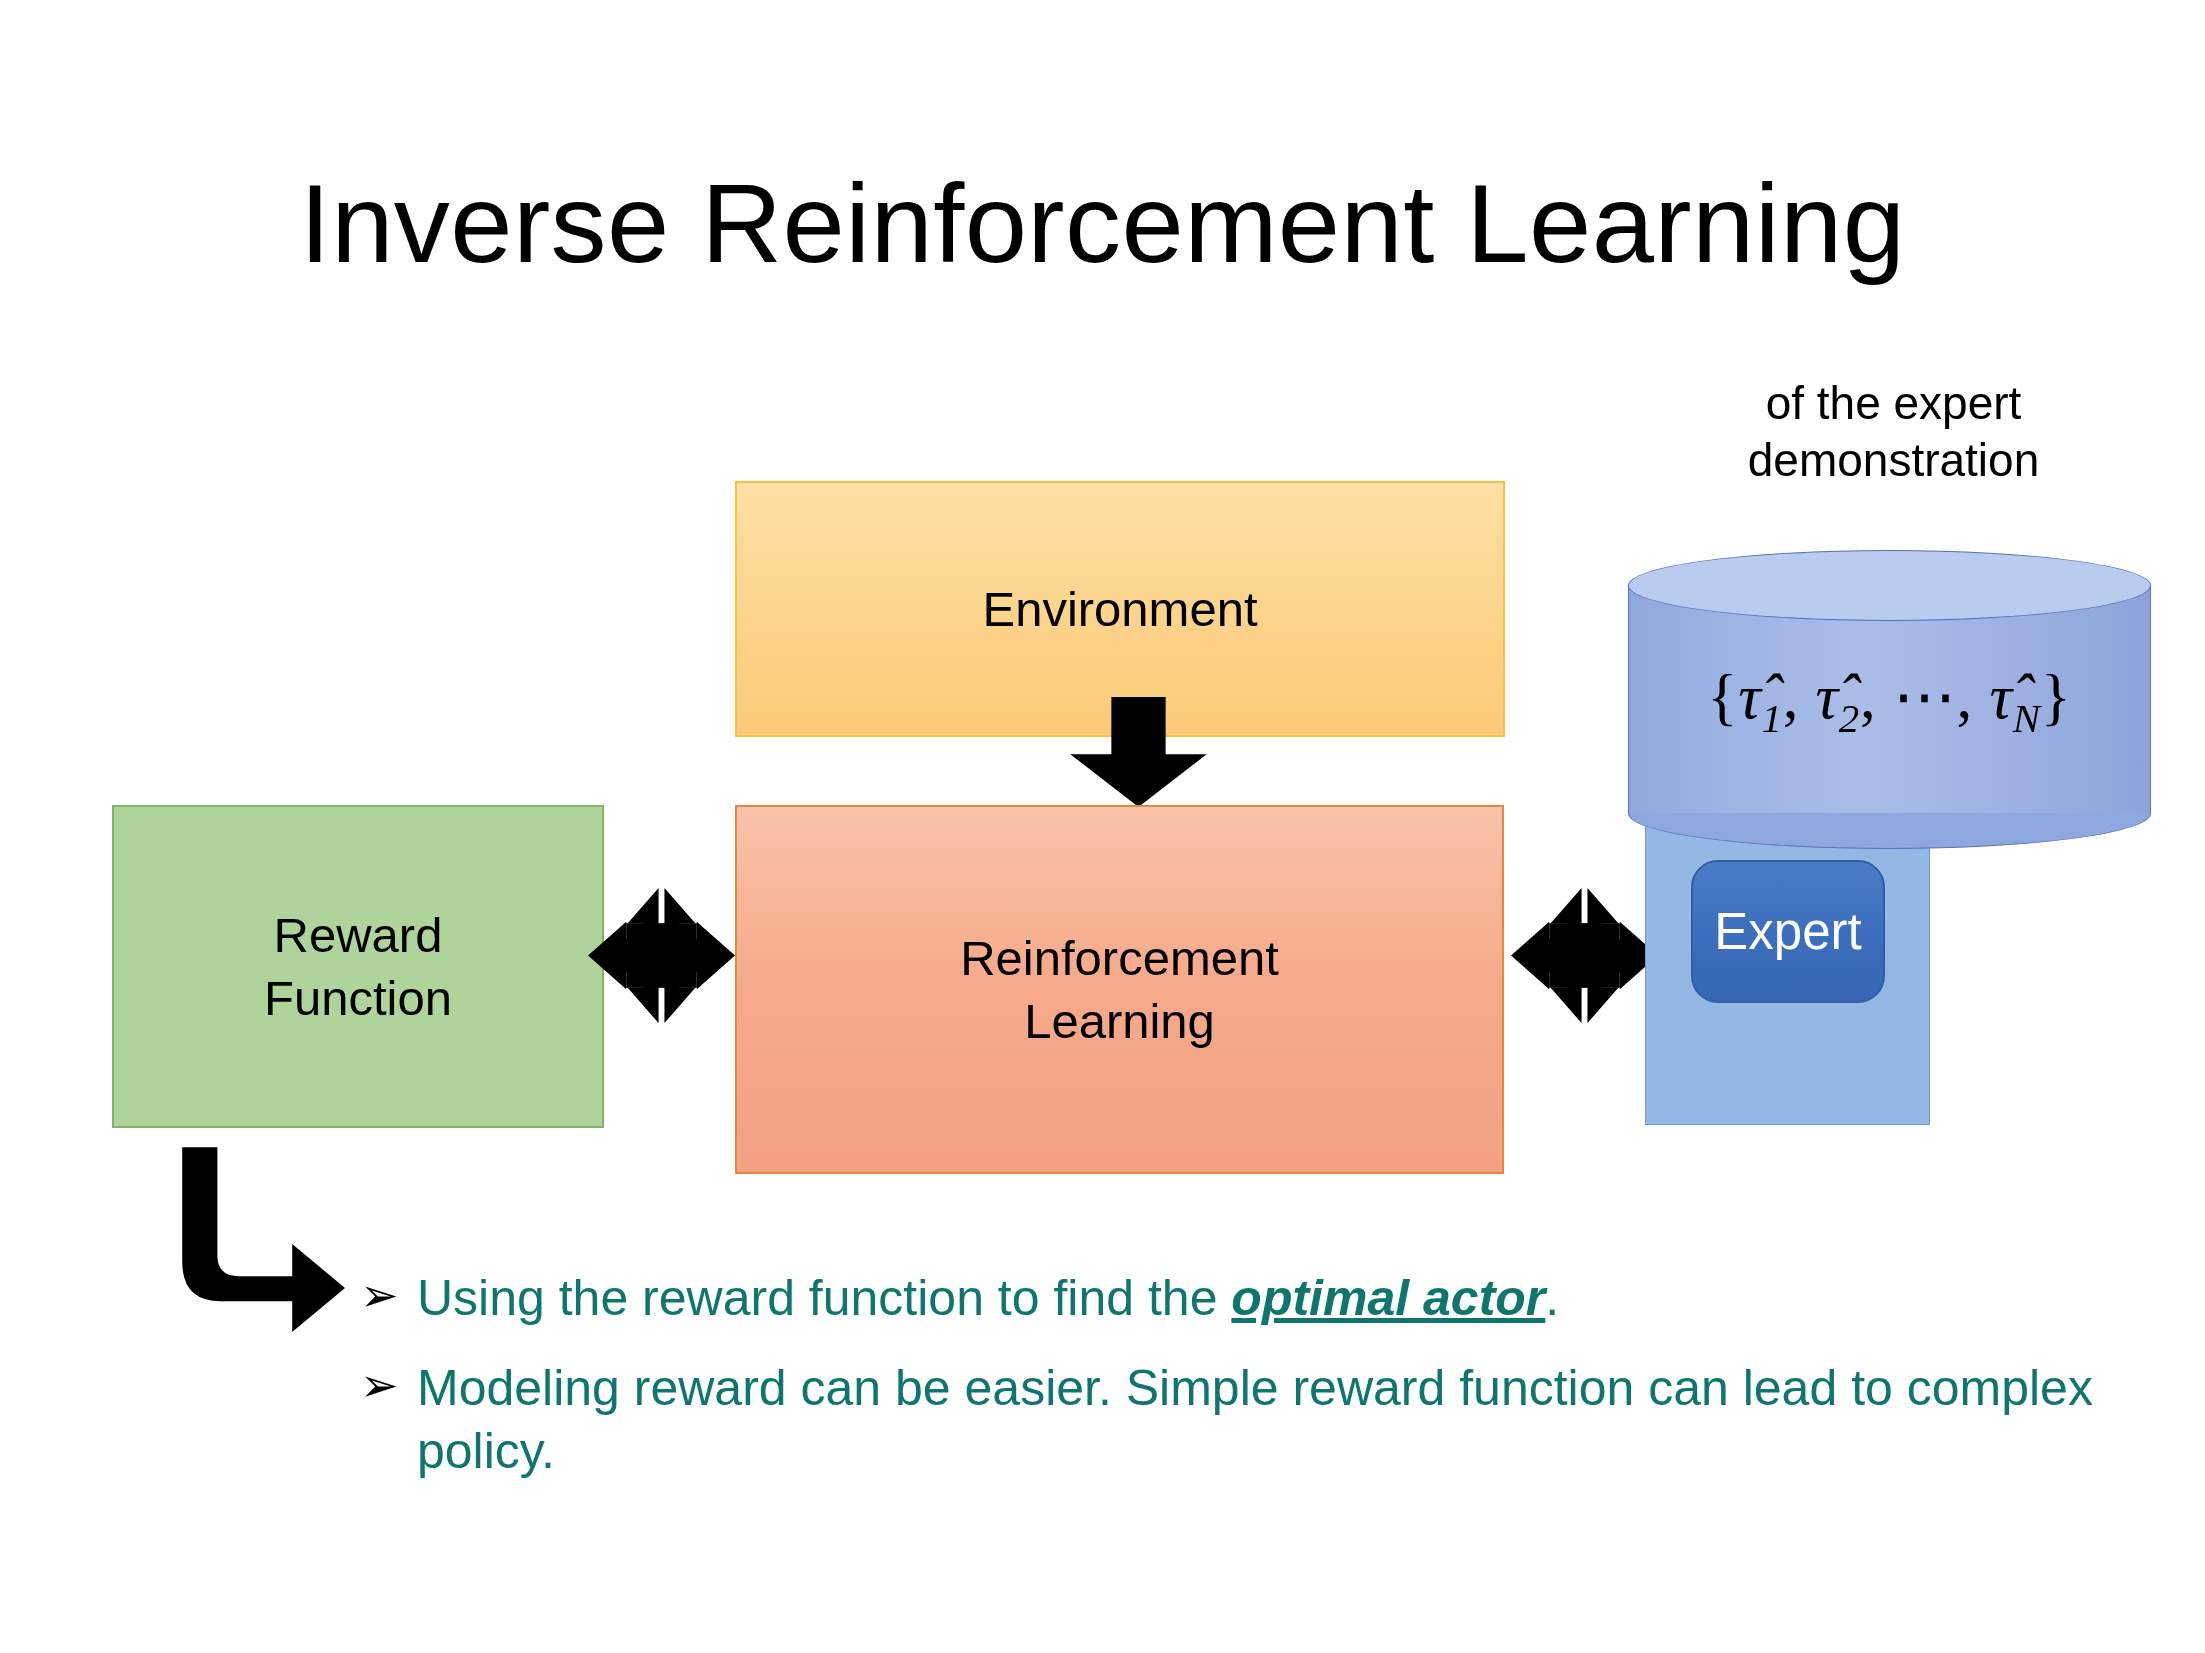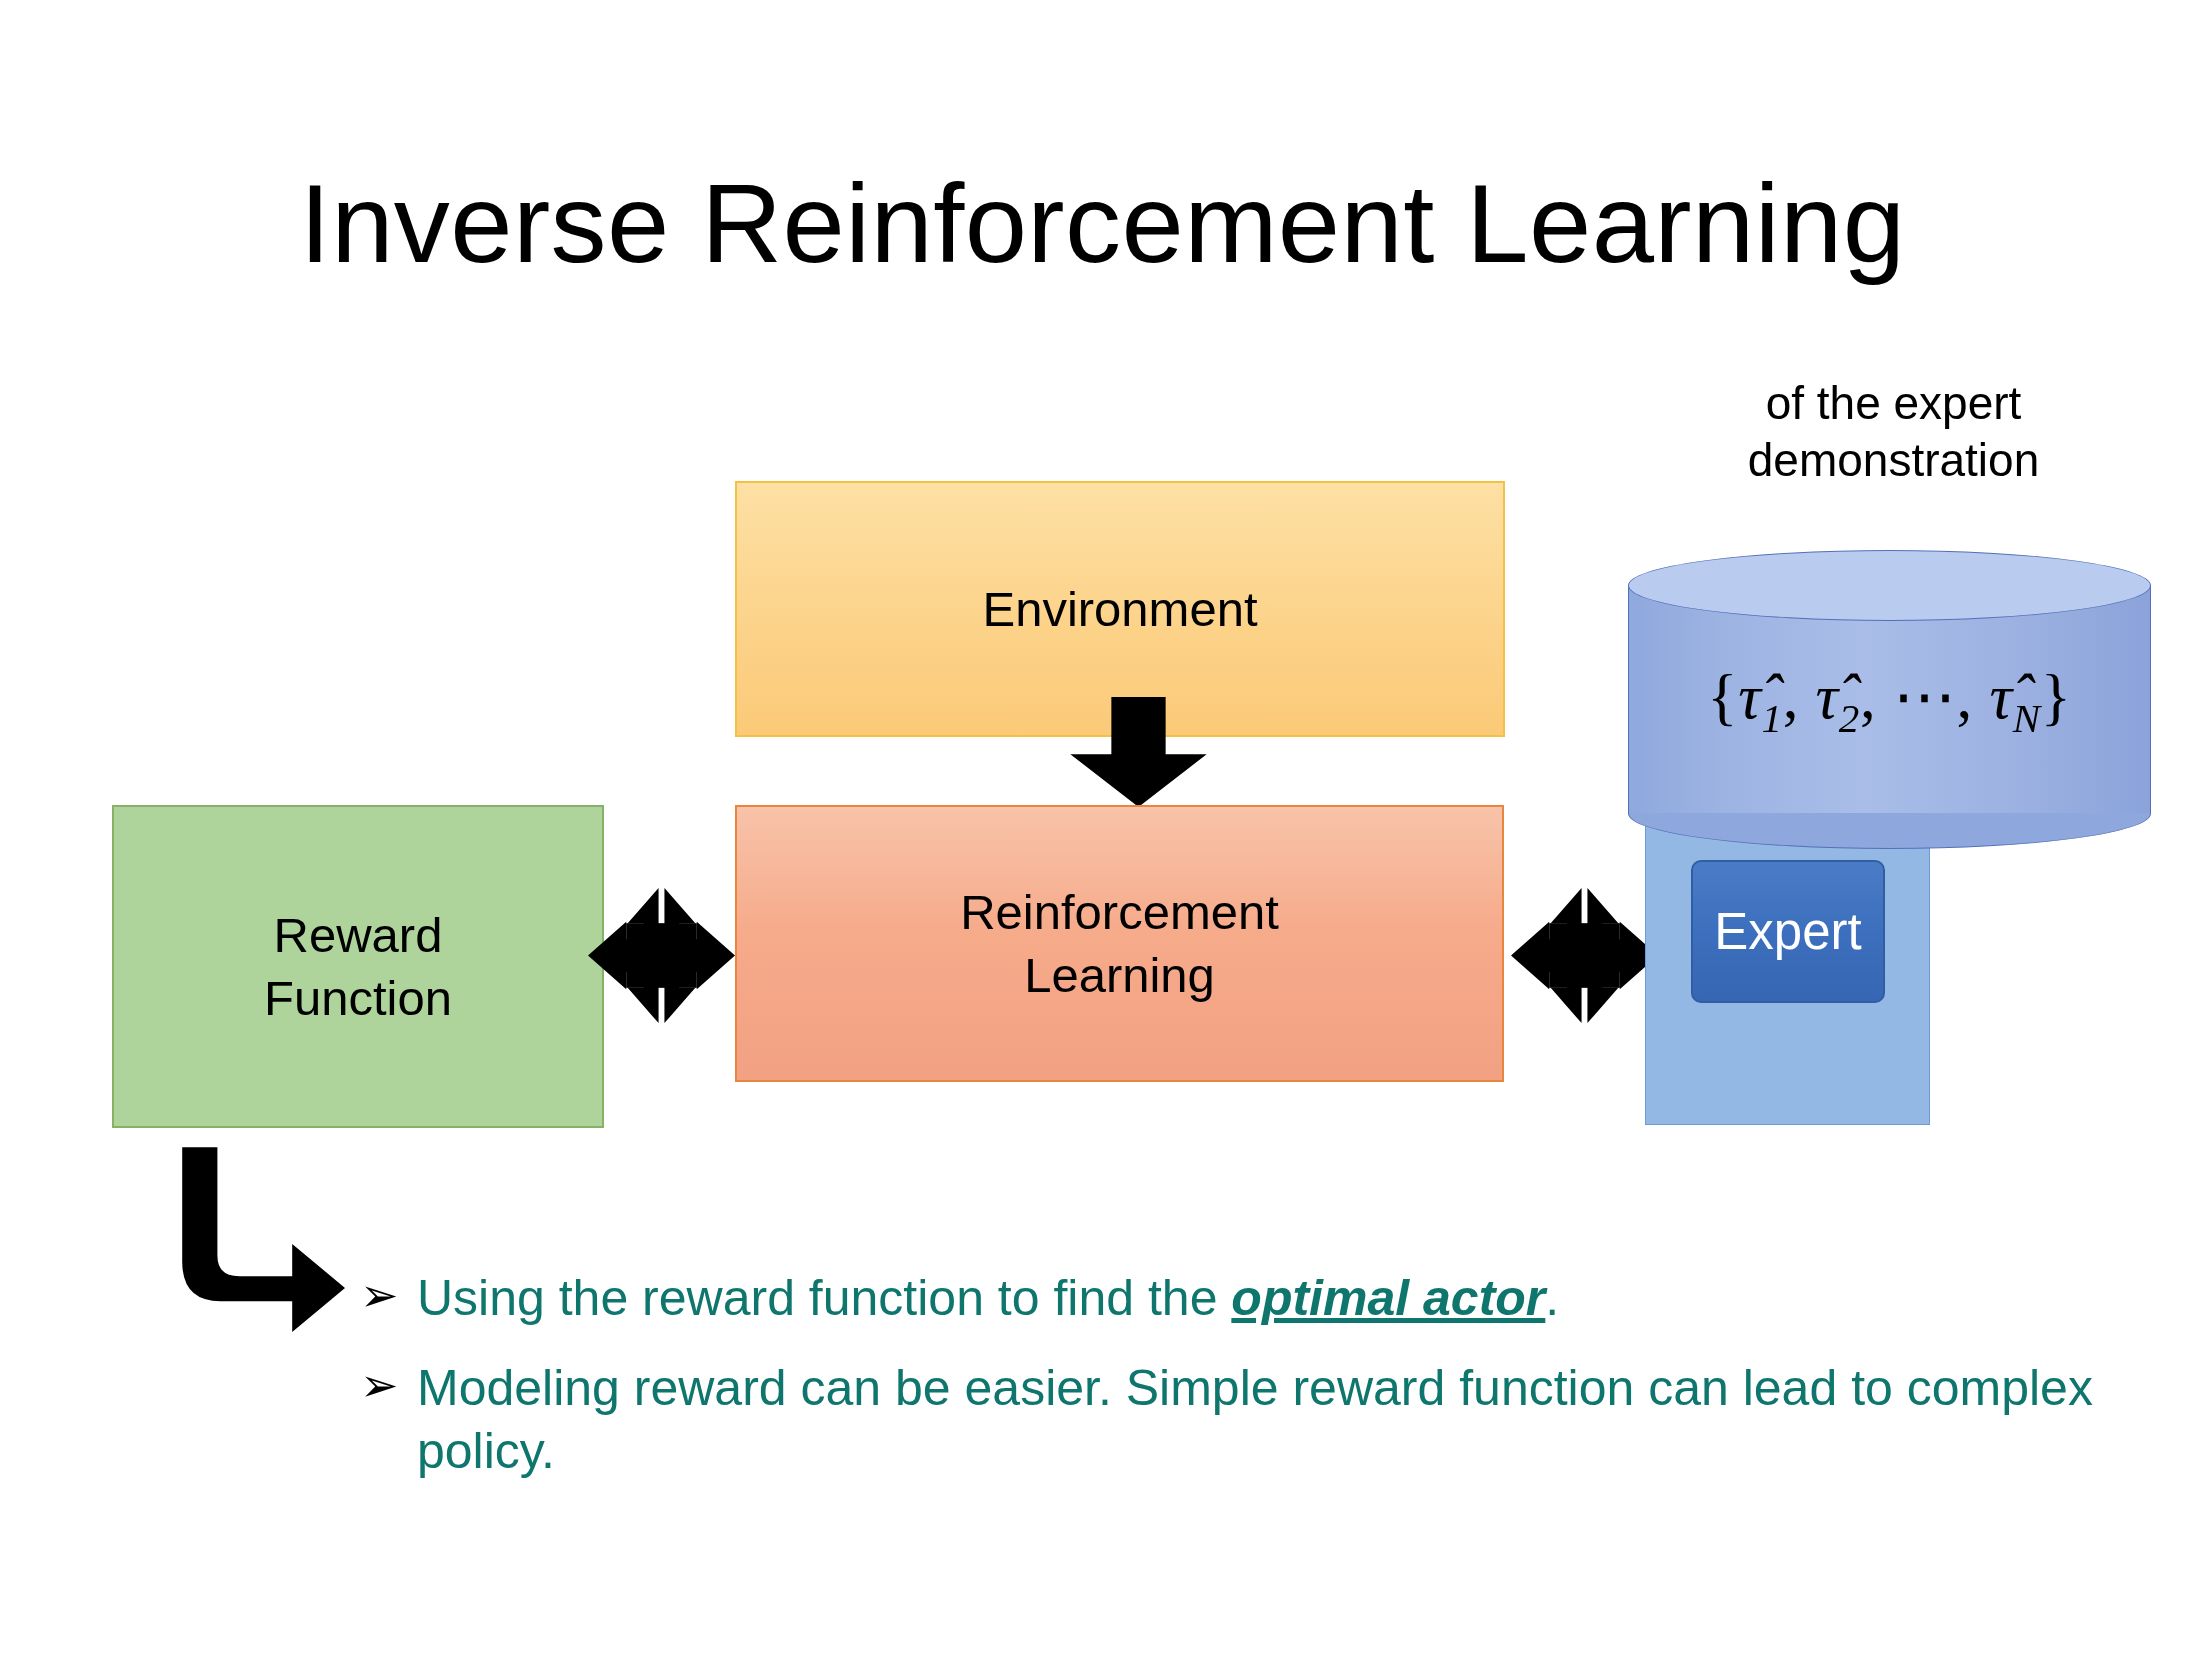--- a/index.html
+++ b/index.html
@@ -64,21 +64,21 @@
     height: 323px;
     background: #aed49c;
     border: 2.9px solid #86b267;
     font-size: 49px;
   }
 
   .box-rl {
     left: 735px;
     top: 805px;
     width: 769px;
-    height: 277px;
+    height: 369px;
     background: linear-gradient(180deg, #f8c3a9 0%, #f6ab8b 45%, #f2a183 100%);
     border: 2.2px solid #e8853f;
     font-size: 49px;
   }
 
   .box-lines span { display: block; }
 
   
   .demo-caption {
     position: absolute;
@@ -169,21 +169,21 @@
   }
 
   
   .expert-button {
     position: absolute;
     left: 1691px;
     top: 860px;
     width: 194px;
     height: 143px;
     box-sizing: border-box;
-    border-radius: 10px;
+    border-radius: 27px;
     background: linear-gradient(180deg, #4a7cc6 0%, #3c6fbd 50%, #3666b4 100%);
     border: 2.9px solid #2f5ea4;
     display: flex;
     align-items: center;
     justify-content: center;
     color: #ffffff;
     font-size: 51px;
     z-index: 5;
   }
 

